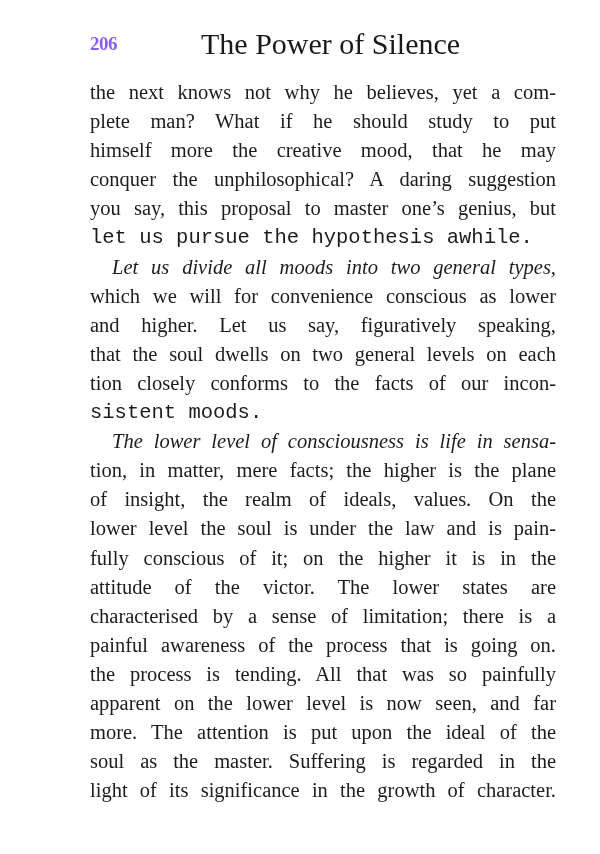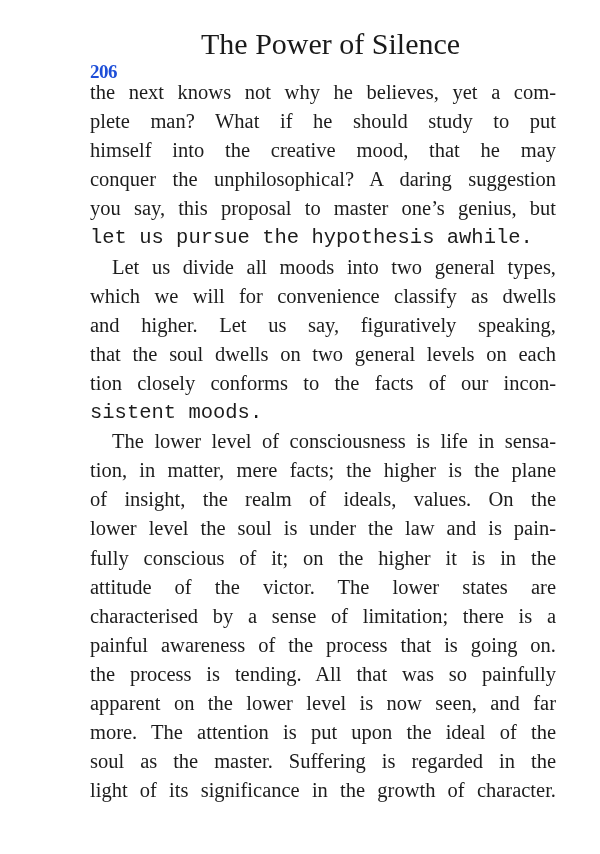--- a/index.html
+++ b/index.html
@@ -28,22 +28,21 @@
       width: 466px;
       height: 36px;
     }
     .page-number {
       position: absolute;
       left: 0;
       top: 6px;
       font-size: 19px;
       font-weight: bold;
       letter-spacing: -0.5px;
-      color: #1d4ed8;
-      margin-top: 28px;
+      color: #8b5cf6;
     }
     .running-title {
       position: absolute;
       left: 111px;
       top: 0;
       font-size: 30px;
       color: #1a1a1a;
       white-space: nowrap;
     }
     .body {
@@ -61,45 +60,46 @@
       text-align-last: justify;
       white-space: nowrap;
       overflow: visible;
     }
     .line.last {
       text-align-last: left;
       font-family: Liberation Mono, monospace;
     }
     .line.indent {
       padding-left: 22px;
+      font-style: italic;
     }
   </style>
 </head>
 <body>
 
 <div class="page">
   <div class="header">
     <span class="page-number">206</span>
     <span class="running-title">The Power of Silence</span>
   </div>
 
   <div class="body">
 
     <div class="paragraph">
       <span class="line">the next knows not why he believes, yet a com-</span>
       <span class="line">plete man?  What if he should study to put</span>
-      <span class="line">himself into the creative mood, that he may</span>
+      <span class="line">himself more the creative mood, that he may</span>
       <span class="line">conquer the unphilosophical?  A daring suggestion</span>
       <span class="line">you say, this proposal to master one’s genius, but</span>
       <span class="line last">let us pursue the hypothesis awhile.</span>
     </div>
 
     <div class="paragraph">
       <span class="line indent">Let us divide all moods into two general types,</span>
-      <span class="line">which we will for convenience classify as dwells</span>
+      <span class="line">which we will for convenience conscious as lower</span>
       <span class="line">and higher.  Let us say, figuratively speaking,</span>
       <span class="line">that the soul dwells on two general levels on each</span>
       <span class="line">tion closely conforms to the facts of our incon-</span>
       <span class="line last">sistent moods.</span>
     </div>
 
     <div class="paragraph">
       <span class="line indent">The lower level of consciousness is life in sensa-</span>
       <span class="line">tion, in matter, mere facts; the higher is the plane</span>
       <span class="line">of insight, the realm of ideals, values.  On the</span>

